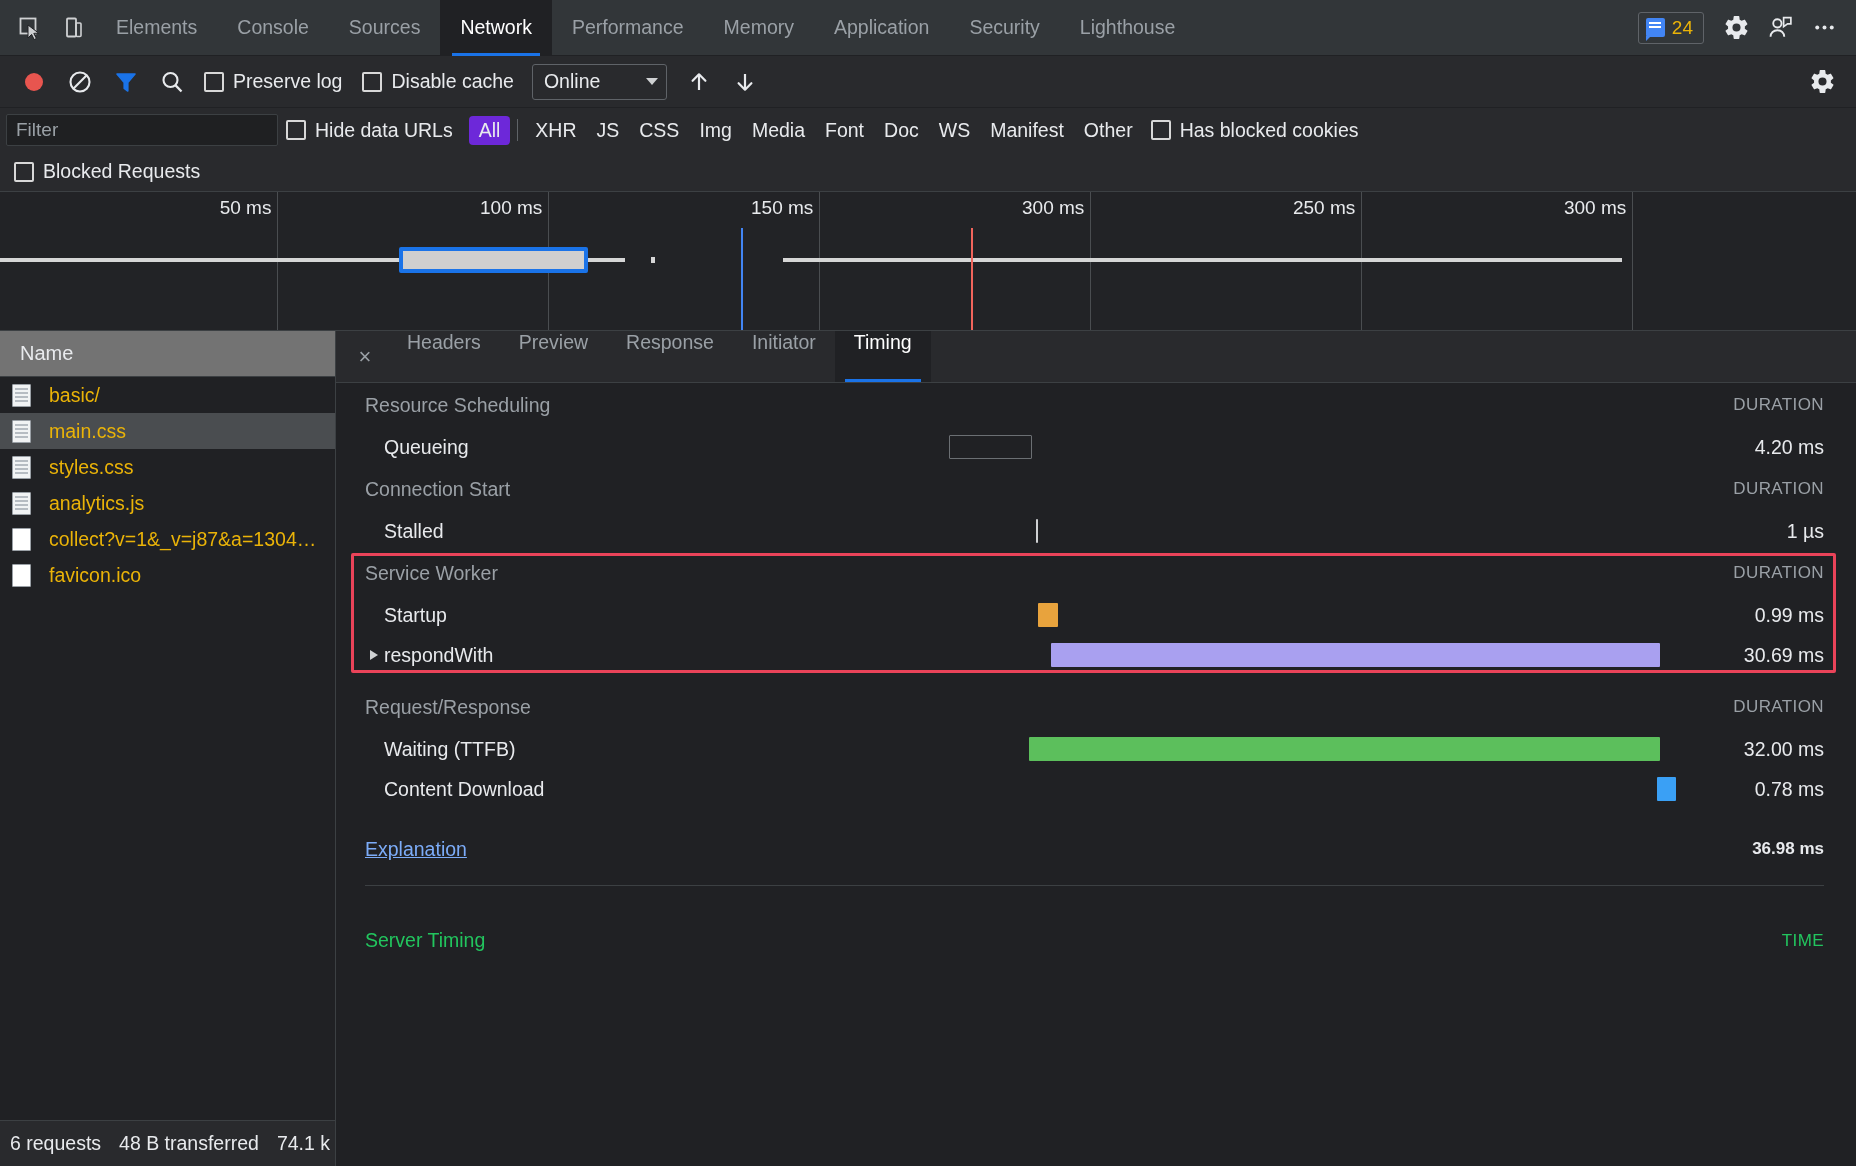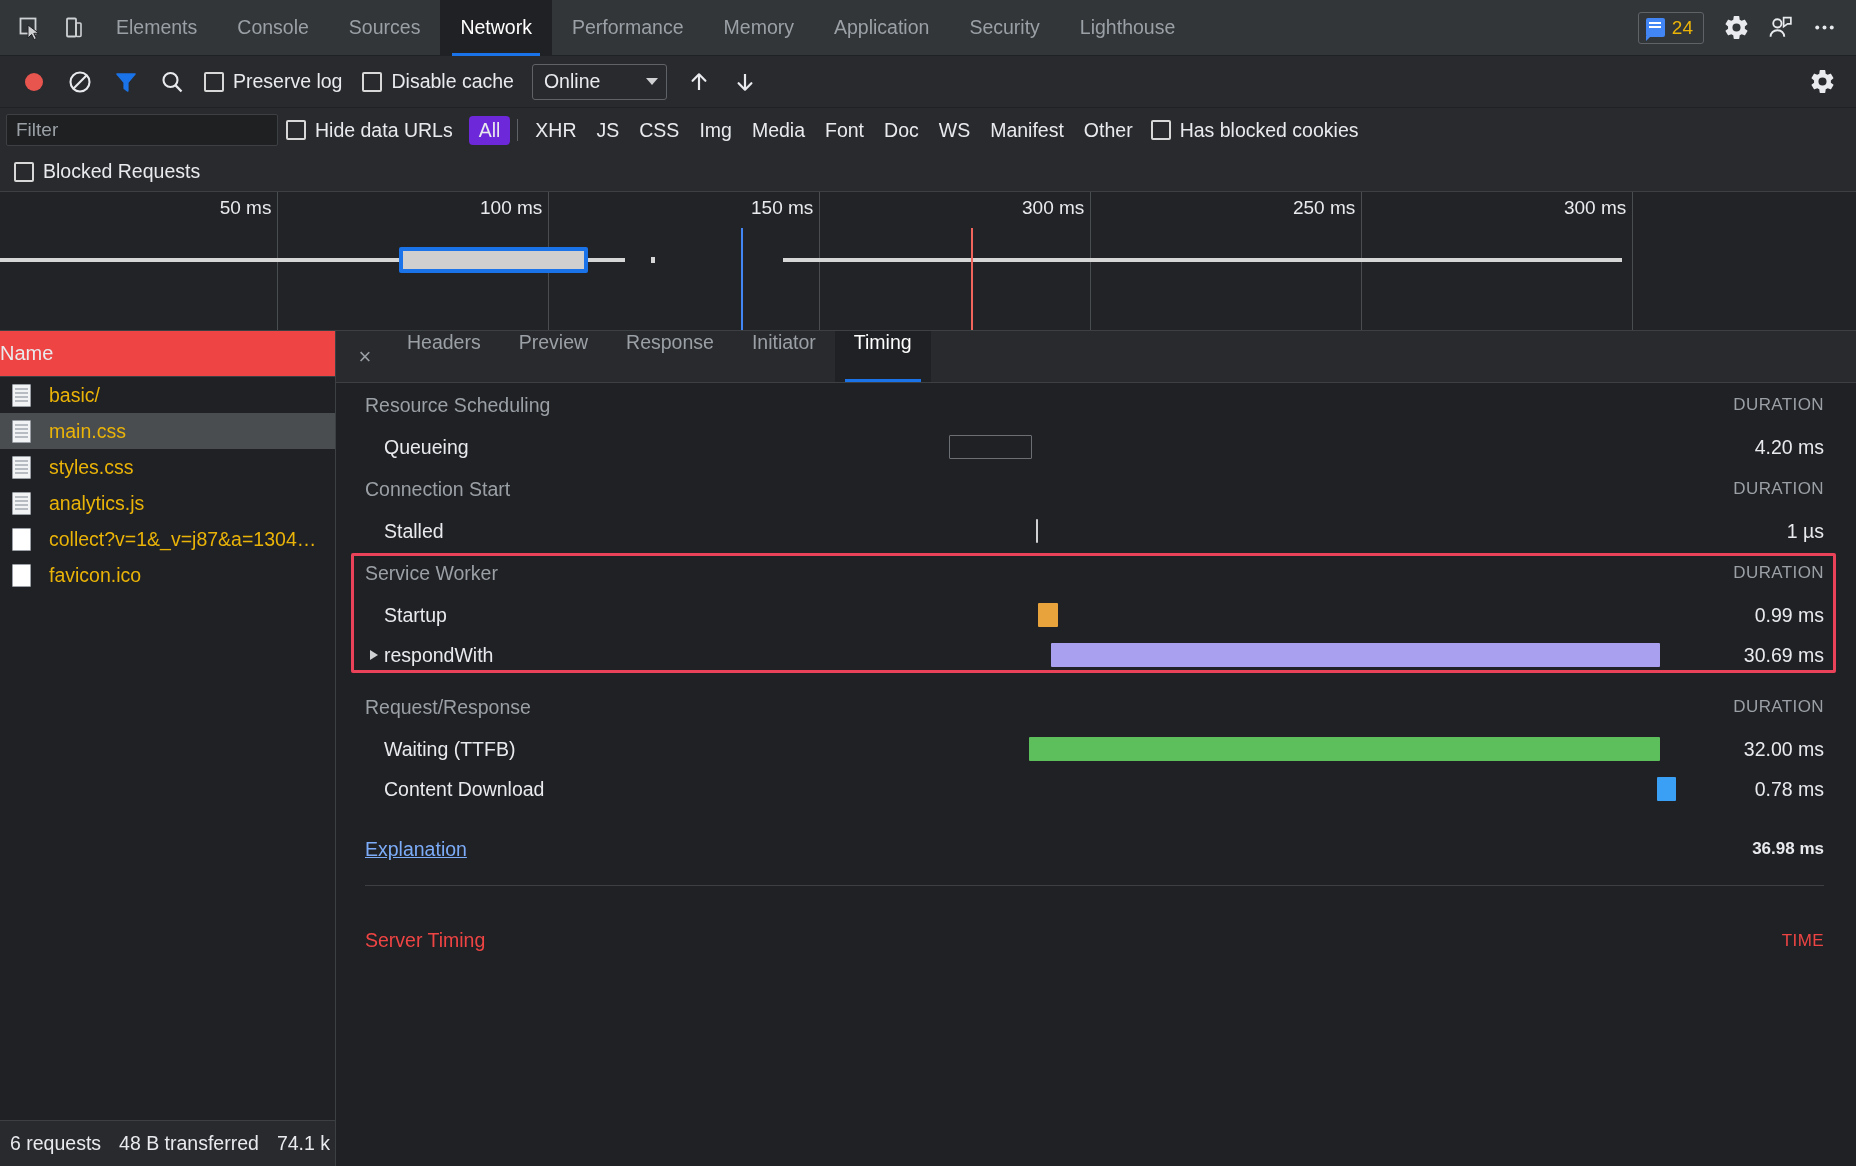--- a/index.html
+++ b/index.html
@@ -284,24 +284,24 @@
     flex-direction: column;
     background: #202124;
     border-right: 1px solid #3c4043;
     position: relative;
   }
   .req-header {
     height: 46px;
     min-height: 46px;
     display: flex;
     align-items: center;
-    padding-left: 0;
+    padding-left: 20px;
     font-size: 20px;
     color: #e8eaed;
-    background: #ef4444;
+    background: #737373;
     border-bottom: 1px solid #3c4043;
     box-sizing: border-box;
   }
   .req-rows { flex: 1 1 auto; overflow: hidden; }
   .req-row {
     height: 36px;
     display: flex;
     align-items: center;
     padding-left: 12px;
     gap: 18px;
@@ -489,21 +489,21 @@
     height: 1px;
     background: #3c4043;
   }
   .server-timing-head {
     position: absolute;
     left: 29px; right: 0;
     display: flex;
     align-items: center;
     justify-content: space-between;
     font-size: 19.5px;
-    color: #ef4444;
+    color: #22c55e;
   }
   .server-timing-head .time-col { font-size: 17px; letter-spacing: .4px; }
 </style>
 </head>
 <body>
 
 <div class="app">
 
   <div class="panel-tabs">
     <div class="tool-icon-btn">

